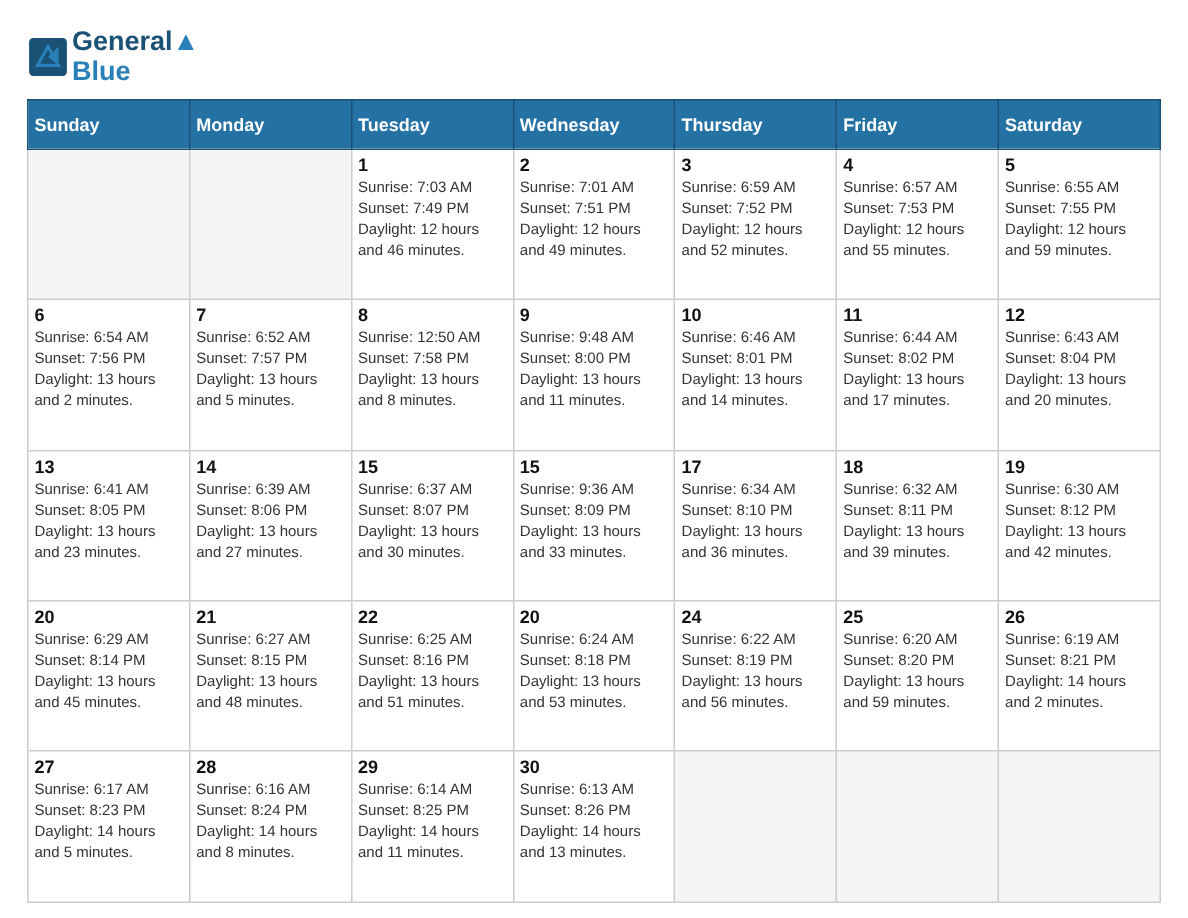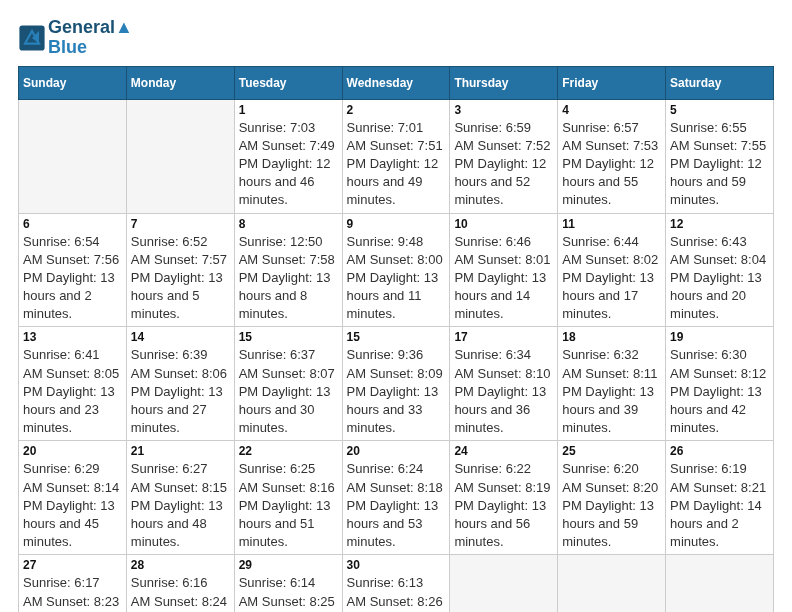--- a/index.html
+++ b/index.html
@@ -80,21 +80,21 @@
     .calendar td.empty {
       background: #f5f5f5;
     }
     .day-num {
       font-size: 12px;
       font-weight: bold;
       margin-bottom: 2px;
       color: #111;
     }
     .day-info {
-      font-size: 13px;
+      font-size: 10px;
       line-height: 1.4;
       color: #333;
     }
   </style>
 </head>
 <body>
 
 <div class="page">
   <div class="header">
     <div class="logo">

